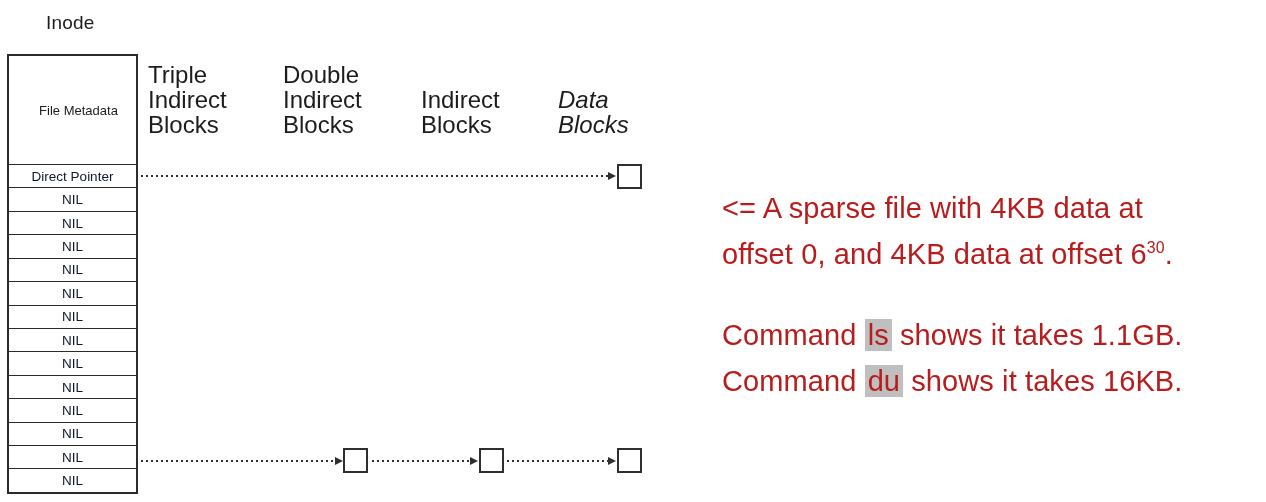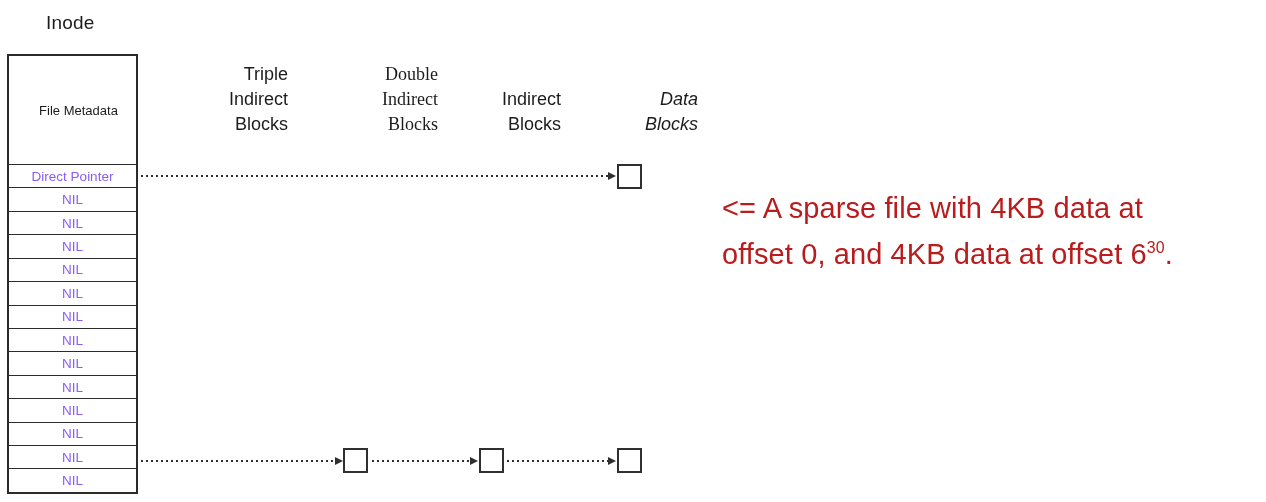--- a/index.html
+++ b/index.html
@@ -28,31 +28,31 @@
   }
   .meta-cell {
     flex: none; height: 108px;
     display: flex; align-items: center; justify-content: center;
     font-size: 13px; color: #1c1c1c; padding-left: 12px;
   }
   .ptr-row {
     flex: 1 1 0;
     border-top: 1.5px solid #2b2b2b;
     display: flex; align-items: center; justify-content: center;
-    font-size: 13.5px; color: #8b5cf6; white-space: nowrap;
+    font-size: 13.5px; color: #0f172a; white-space: nowrap;
   }
 
   
   .col-header {
     position: absolute; width: 140px;
-    text-align: right; white-space: pre-line;
-    font-size: 18px; line-height: 25px; color: #1c1c1c;
+    text-align: left; white-space: pre-line;
+    font-size: 24px; line-height: 25px; color: #1c1c1c;
   }
   .col-0 { left: 148px; top: 62px; }
-  .col-1 { left: 298px; top: 62px; font-family: Liberation Serif, serif; }
+  .col-1 { left: 283px; top: 62px; }
   .col-2 { left: 421px; top: 87px; }
   .col-3 { left: 558px; top: 87px; font-style: italic; }
 
   
   .dotline {
     position: absolute; height: 2px;
     background: repeating-linear-gradient(90deg, #2f2f2f 0 2px, transparent 2px 5px);
   }
   .ahead {
     position: absolute; width: 0; height: 0;
@@ -141,14 +141,18 @@
 
   <div class="dotline line-dbl-3"></div>
   <div class="ahead head-dbl-3"></div>
   <div class="block blk-data-bot"></div>
 
   <div class="note note-sparse">
     <span>&lt;= A sparse file with 4KB data at</span><br>
     <span>offset 0, and 4KB data at offset 6</span><sup>30</sup><span>.</span>
   </div>
 
+  <div class="note note-command">
+    <span>Command </span><span class="cmd-hl">ls</span><span> shows it takes 1.1GB.</span><br>
+    <span>Command </span><span class="cmd-hl">du</span><span> shows it takes 16KB.</span>
+  </div>
 
 </div>
 
 </body></html>

